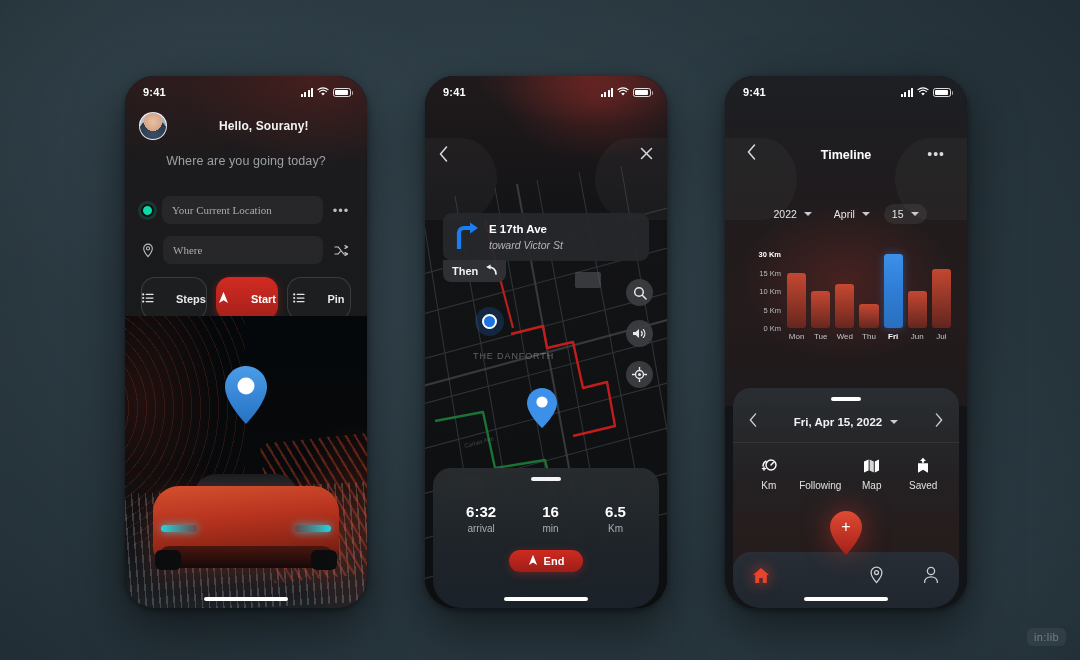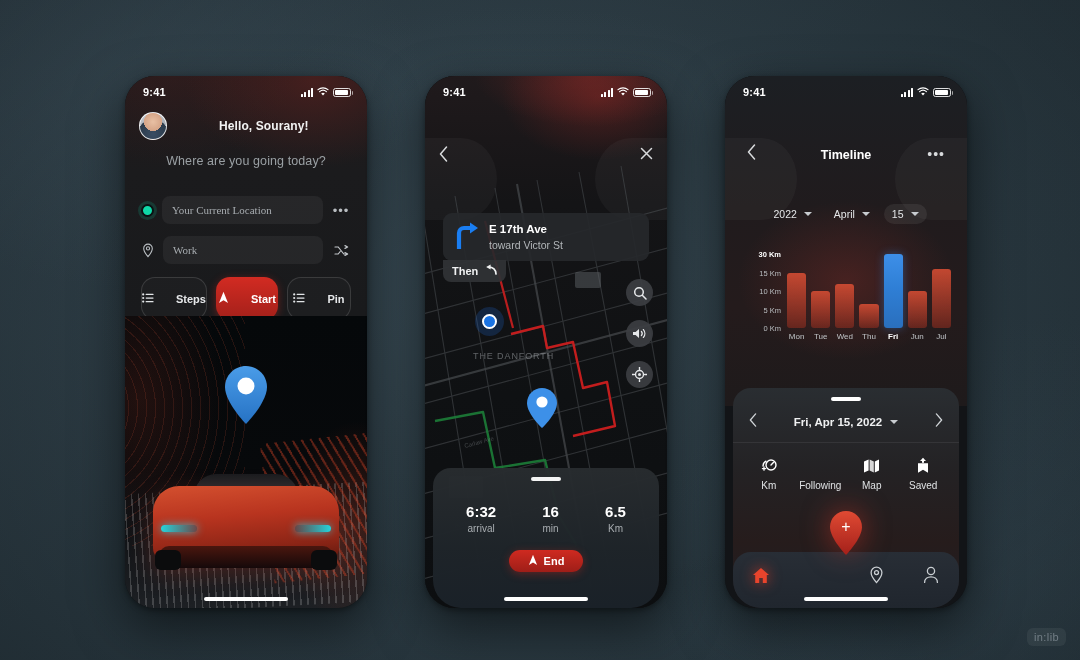--- a/index.html
+++ b/index.html
@@ -201,21 +201,21 @@
   .notch-wing.r { right: 0; border-radius: 50% 0 0 50% / 50% 0 0 50%; }
   .nav-back { position:absolute; left: 14px; top: 70px; color:#d8dadc; font-size:17px; z-index:30; }
   .nav-close { position:absolute; right: 14px; top: 70px; color:#d8dadc; font-size:15px; z-index:30; }
 
   .dir-card {
     position:absolute; left: 18px; right: 18px; top: 137px;
     background: rgba(38,40,43,0.92); border-radius: 9px;
     padding: 8px 10px; display:flex; align-items:center; gap: 10px; z-index: 25;
   }
   .dir-title { color:#fff; font-size: 11.5px; font-weight: 700; line-height: 1.35; }
-  .dir-sub { color:#b3b7ba; font-size: 10.5px; line-height:1.35; }
+  .dir-sub { color:#b3b7ba; font-size: 10.5px; line-height:1.35;font-style:italic; }
   .then-badge {
     position:absolute; left: 18px; top: 184px; z-index: 25;
     background: rgba(48,50,53,0.94); border-radius: 0 0 8px 8px;
     padding: 4px 9px; display:flex; align-items:center; gap:6px;
     color:#f0f1f2; font-size: 11px; font-weight: 700;
   }
   .side-btns { position:absolute; right: 14px; top: 203px; display:flex; flex-direction:column; gap: 14px; z-index: 25; }
   .side-btn {
     width: 27px; height:27px; border-radius:50%;
     background: rgba(60,62,66,0.92);
@@ -374,21 +374,21 @@
         <div class="loc-field">Your Current Location</div>
         <span class="loc-act dots3">•••</span>
       </div>
       <div class="loc-row">
         <span class="pin-ico">
           <svg width="12" height="15" viewBox="0 0 12 15">
               <path d="M6 1.1c-2.4 0-4.3 1.9-4.3 4.3 0 3.1 4.3 8.2 4.3 8.2s4.3-5.1 4.3-8.2c0-2.4-1.9-4.3-4.3-4.3z" fill="none" stroke="#b8bdc1" stroke-width="1.1"></path>
               <circle cx="6" cy="5.4" r="1.6" fill="none" stroke="#b8bdc1" stroke-width="1.1"></circle>
             </svg>
         </span>
-        <div class="loc-field">Work</div>
+        <div class="loc-field">Where</div>
         <span class="loc-act">
           <svg width="15" height="13" viewBox="0 0 15 13">
               <path d="M1 3h3.2l5.6 7H13M1 10h3.2l2-2.5" stroke="#c3c7cb" stroke-width="1.2" fill="none" stroke-linecap="round"></path>
               <path d="M11 1.6 13.6 3 11 4.4M11 8.6 13.6 10 11 11.4" stroke="#c3c7cb" stroke-width="1.2" fill="none" stroke-linecap="round" stroke-linejoin="round"></path>
             </svg>
         </span>
       </div>
     </div>
 
     <div class="p1-actions">

